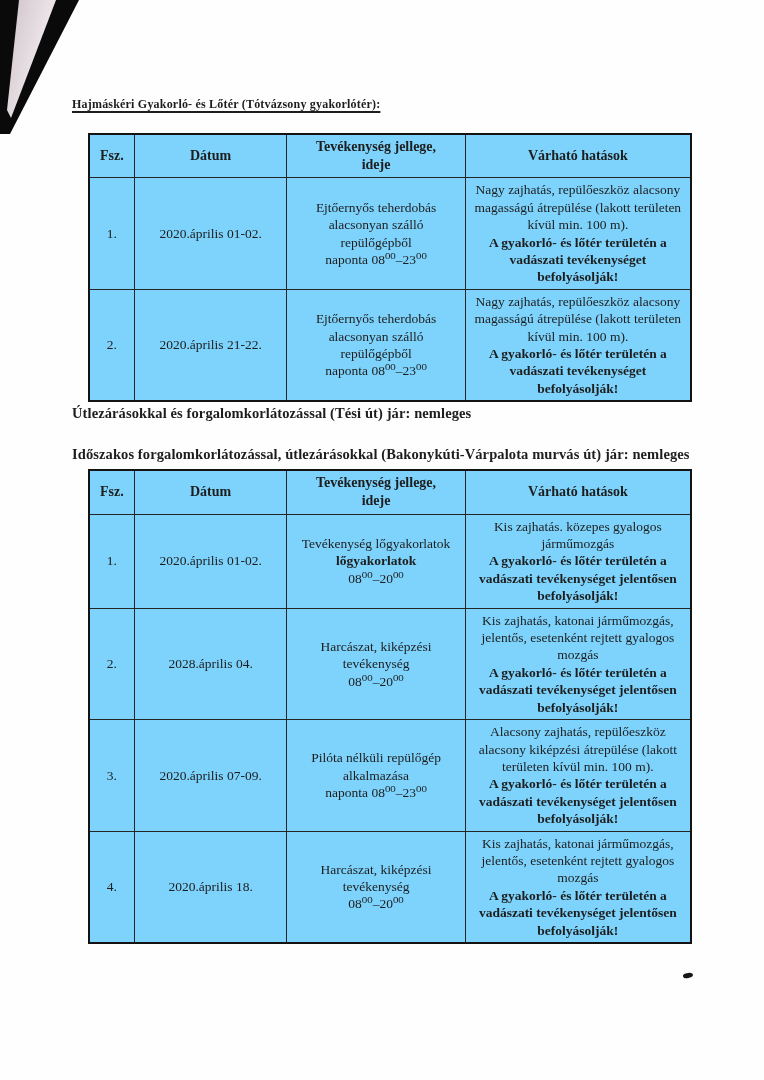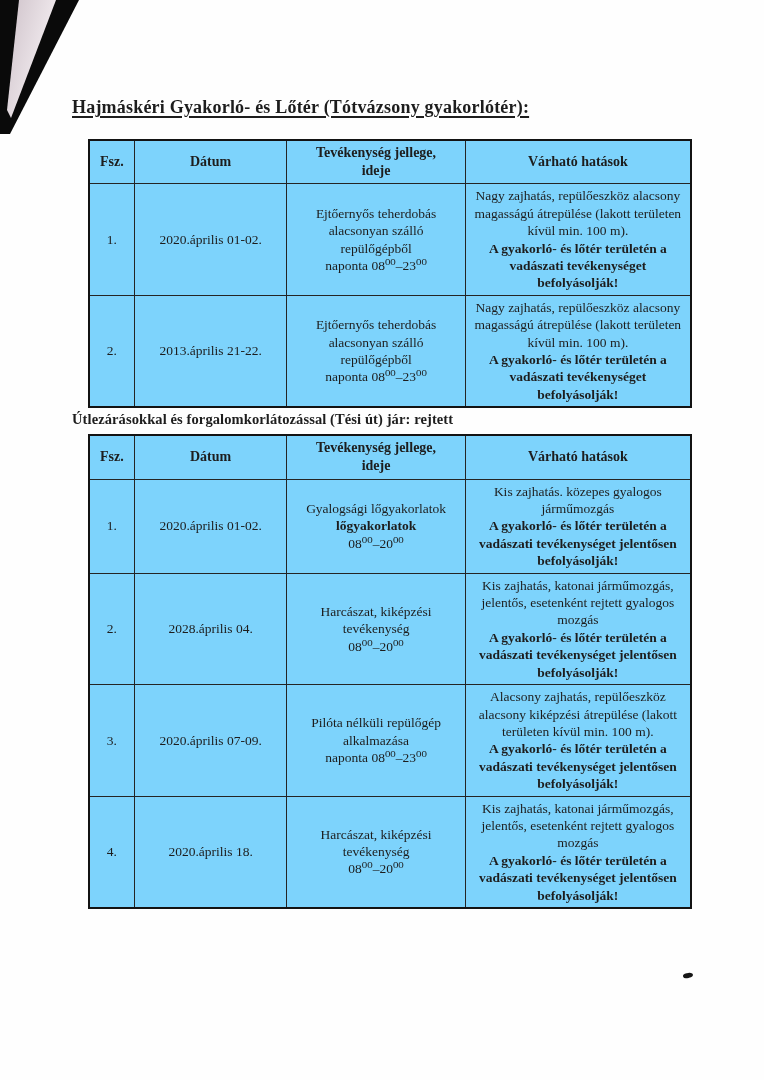--- a/index.html
+++ b/index.html
@@ -35,21 +35,21 @@
     width: 10px; height: 5px;
     background: #161616;
     border-radius: 45% 60% 50% 55%;
     transform: rotate(-14deg);
   }
 
   .content { padding: 97px 70px 0 72px; }
 
   .doc-title {
     margin: 0;
-    font-size: 18px;
+    font-size: 12px;
     font-weight: bold;
     letter-spacing: 0.2px;
     text-decoration: underline;
     text-decoration-thickness: 1.6px;
     text-underline-offset: 3px;
   }
   .bold-line {
     margin: 3px 0 0 0;
     font-size: 14.5px;
     font-weight: bold;
@@ -133,53 +133,54 @@
               <div>Ejtőernyős teherdobás alacsonyan szálló repülőgépből</div>
               <div>naponta 08⁰⁰–23⁰⁰</div>
             </td>
             <td>
               <div>Nagy zajhatás, repülőeszköz alacsony magasságú átrepülése (lakott területen kívül min. 100 m).</div>
               <div class="b">A gyakorló- és lőtér területén a vadászati tevékenységet befolyásolják!</div>
             </td>
           </tr>
           <tr>
             <td class="fsz">2.</td>
-            <td>2013.április 21-22.</td>
+            <td>2020.április 21-22.</td>
             <td>
               <div>Ejtőernyős teherdobás alacsonyan szálló repülőgépből</div>
               <div>naponta 08⁰⁰–23⁰⁰</div>
             </td>
             <td>
               <div>Nagy zajhatás, repülőeszköz alacsony magasságú átrepülése (lakott területen kívül min. 100 m).</div>
               <div class="b">A gyakorló- és lőtér területén a vadászati tevékenységet befolyásolják!</div>
             </td>
           </tr>
         </tbody>
       </table>
 
 
-    <p class="bold-line">Útlezárásokkal és forgalomkorlátozással (Tési út) jár: rejtett</p>
-
+    <p class="bold-line">Útlezárásokkal és forgalomkorlátozással (Tési út) jár: nemleges</p>
+
+    <p class="bold-line justify idz">Időszakos forgalomkorlátozással, útlezárásokkal (Bakonykúti-Várpalota murvás út) jár: nemleges</p>
 
     <table class="doc" id="table2">
         <thead>
           <tr>
             <th class="c-fsz">Fsz.</th>
             <th class="c-datum">Dátum</th>
             <th class="c-activity">Tevékenység jellege,
 ideje</th>
             <th class="c-effects">Várható hatások</th>
           </tr>
         </thead>
         <tbody>
           <tr>
             <td class="fsz">1.</td>
             <td>2020.április 01-02.</td>
             <td>
-              <div>Gyalogsági lőgyakorlatok</div>
+              <div>Tevékenység lőgyakorlatok</div>
               <div class="b">lőgyakorlatok</div>
               <div>08⁰⁰–20⁰⁰</div>
             </td>
             <td>
               <div>Kis zajhatás. közepes gyalogos járműmozgás</div>
               <div class="b">A gyakorló- és lőtér területén a vadászati tevékenységet jelentősen befolyásolják!</div>
             </td>
           </tr>
           <tr>
             <td class="fsz">2.</td>

